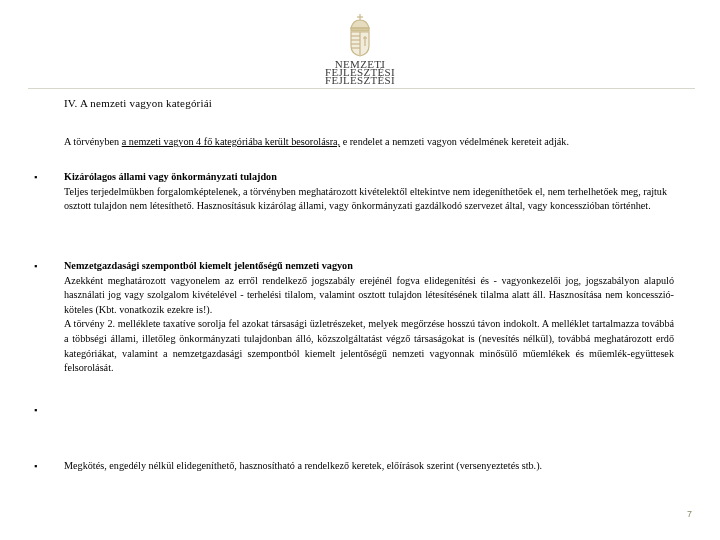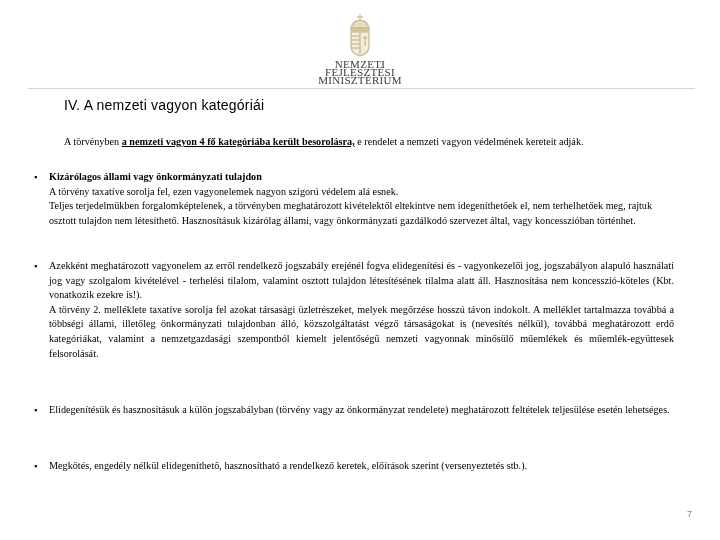--- a/index.html
+++ b/index.html
@@ -14,35 +14,35 @@
     .logo svg { margin-top: 14px; }
     .logo-text {
       font-family: "Liberation Serif", serif; font-size: 11px; letter-spacing: 0.3px;
       color: #3a3a3a; text-align: center; line-height: 8px; margin-top: 2px;
     }
     .divider {
       position: absolute; left: 28px; top: 88px; width: 667px; height: 1px; background: #d9d6cc;
     }
     .title {
       position: absolute; left: 64px; top: 97px;
-      font-family: Liberation Sans, sans-serif; font-size: 14px; font-weight: normal; letter-spacing: 0.2px;
+      font-family: Liberation Serif, serif; font-size: 11px; font-weight: normal; letter-spacing: 0.2px;
     }
     .intro {
       position: absolute; left: 64px; top: 136px; width: 640px;
       font-family: "Liberation Serif", serif; font-size: 10.2px; white-space: nowrap;
     }
-    .intro .u { font-weight: bold; text-decoration: underline; }
+    .intro .u { font-weight: normal; text-decoration: underline; }
     .section {
       position: absolute; left: 34px; width: 640px;
       font-family: "Liberation Serif", serif; font-size: 10.2px; line-height: 14.6px;
     }
     .bullet {
       position: absolute; left: 0; top: 0; width: 10px; font-size: 9px;
     }
-    .content { margin-left: 15px; }
+    .content { margin-left: 30px; }
     .heading { font-weight: bold; }
     .justify { text-align: justify; }
     .page-number {
       position: absolute; left: 687px; top: 509px; font-family: "Liberation Sans", sans-serif;
       font-size: 9px; color: #8a8a6a;
     }
   </style>
 </head>
 <body>
 
@@ -58,53 +58,52 @@
       <line x1="6" y1="22" x2="15" y2="22"></line>
       <line x1="6" y1="26" x2="15" y2="26"></line>
       <line x1="6" y1="30" x2="15" y2="30"></line>
       <line x1="6" y1="34" x2="15" y2="34"></line>
       <line x1="18" y1="24" x2="22" y2="24"></line>
       <line x1="20" y1="22" x2="20" y2="32"></line>
     </g>
   </svg>
   <div class="logo-text">
     <div>NEMZETI FEJLESZTÉSI</div>
-    <div>MINISZTÉRIUM</div>
+    <div>FEJLESZTÉSI</div>
   </div>
 </div>
 
 <div class="divider"></div>
 
 <div class="title">IV.  A nemzeti vagyon kategóriái</div>
 
 <div class="intro">
   <span>A  törvényben </span><span class="u">a nemzeti vagyon 4 fő kategóriába került besorolásra,</span><span> e rendelet a nemzeti vagyon védelmének kereteit adják.</span>
 </div>
 
 <div class="section" style="top:170px;">
   <span class="bullet">▪</span>
   <div class="content">
     <div class="heading">Kizárólagos állami vagy önkormányzati tulajdon</div>
-    <div>A  törvény taxatíve sorolja fel, ezen vagyonelemek nagyon szigorú védelem alá esnek.</div>
     <div>Teljes terjedelmükben forgalomképtelenek, a törvényben meghatározott kivételektől eltekintve nem idegeníthetőek el, nem terhelhetőek meg, rajtuk osztott tulajdon nem létesíthető. Hasznosításuk kizárólag állami, vagy önkormányzati gazdálkodó szervezet által, vagy koncesszióban történhet.</div>
   </div>
 </div>
 
 <div class="section" style="top:259px;">
   <span class="bullet">▪</span>
   <div class="content">
+    <div class="heading">Nemzetgazdasági szempontból kiemelt jelentőségű nemzeti vagyon</div>
     <div class="justify"> Azekként meghatározott vagyonelem az erről rendelkező jogszabály erejénél fogva elidegenítési és - vagyonkezelői jog, jogszabályon alapuló használati jog vagy szolgalom kivételével - terhelési tilalom, valamint osztott tulajdon létesítésének tilalma alatt áll. Hasznosítása nem koncesszió-köteles (Kbt. vonatkozik ezekre is!).</div>
     <div class="justify">A törvény 2. melléklete taxatíve sorolja fel azokat társasági üzletrészeket, melyek megőrzése hosszú távon indokolt. A melléklet tartalmazza továbbá a többségi állami, illetőleg önkormányzati tulajdonban álló, közszolgáltatást végző társaságokat is (nevesítés nélkül), továbbá meghatározott erdő kategóriákat, valamint a nemzetgazdasági szempontból kiemelt jelentőségű nemzeti vagyonnak minősülő műemlékek és műemlék-együttesek felsorolását.</div>
   </div>
 </div>
 
 <div class="section" style="top:403px;">
   <span class="bullet">▪</span>
   <div class="content">
-    <div>Elidegenítésük és hasznosításuk a külön jogszabályban (törvény vagy az önkormányzat rendelete) meghatározott feltételek teljesülése esetén lehetséges.</div>
   </div>
 </div>
 
 <div class="section" style="top:459px;">
   <span class="bullet">▪</span>
   <div class="content">
     <div>Megkötés, engedély nélkül elidegeníthető, hasznosítható a rendelkező keretek, előírások szerint (versenyeztetés stb.).</div>
   </div>
 </div>
 

